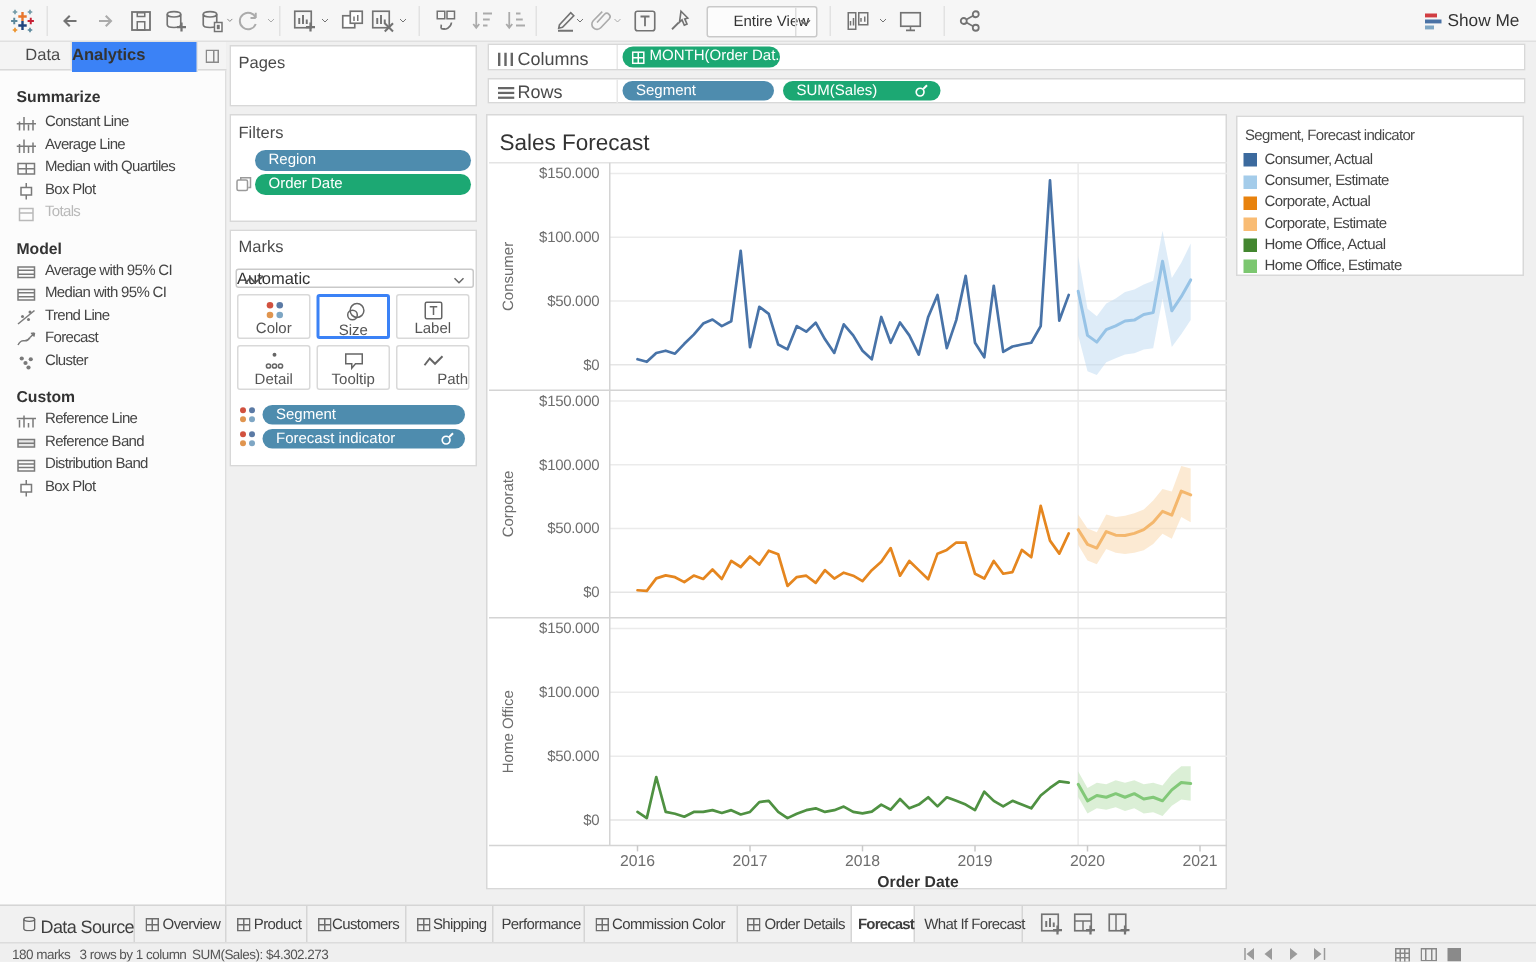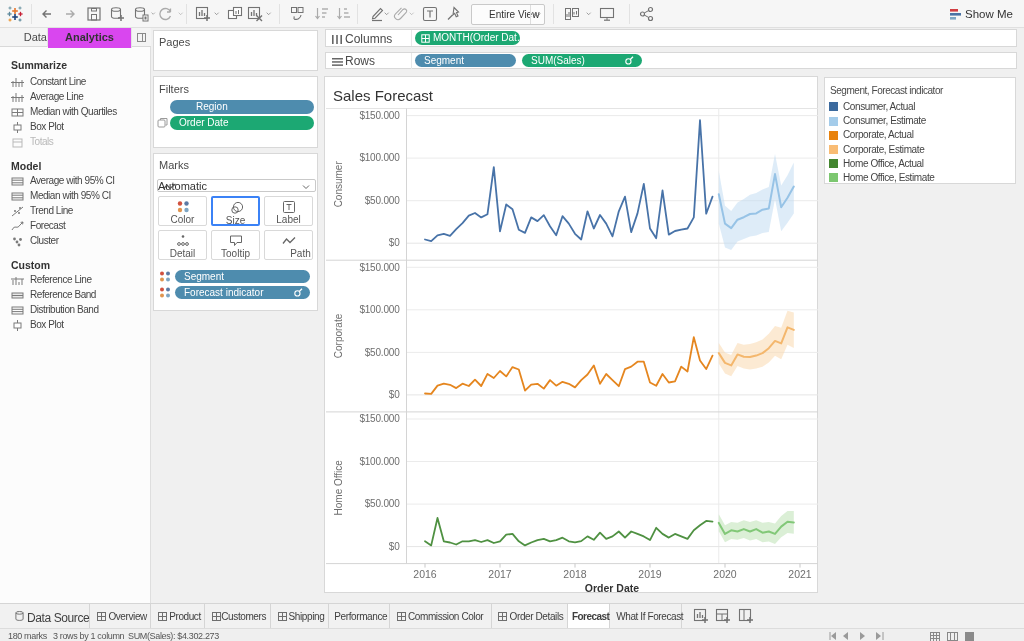--- a/index.html
+++ b/index.html
@@ -170,22 +170,22 @@
       </svg></div>
 <svg class="abs" style="left:949px;top:8px" width="13" height="13" viewBox="0 0 13 13">
       <rect x="1" y="1" width="8" height="2.6" fill="#d13d42"></rect>
       <rect x="1" y="5" width="11" height="2.6" fill="#4a72a5"></rect>
       <rect x="1" y="9" width="6" height="2.6" fill="#7ea6c4"></rect>
     </svg>
 <div class="abs" style="left:965px;top:8px;font-size:11.5px;color:#333">Show Me</div>
 </div>
 <div class="abs" style="left:0;top:28px;width:151px;height:576px;background:#fcfcfc;border-right:1px solid #dedede">
 <div class="abs" style="left:0;top:0;width:151px;height:19px;background:#f4f4f4;border-bottom:1px solid #d9d9d9"></div>
-<div class="abs" style="left:0;top:0;width:48px;height:19px;font-size:11px;color:#4a4a4a;text-align:right;padding-left:10px;line-height:18px;border-right:1px solid #e4e4e4">Data</div>
-<div class="abs" style="left:48px;top:0;width:84px;height:19.5px;background:#d946ef;font-size:11px;font-weight:bold;color:#333;text-align:center;line-height:18px;border-right:1px solid #e4e4e4">Analytics</div>
+<div class="abs" style="left:0;top:0;width:48px;height:19px;font-size:11px;color:#4a4a4a;text-align:center;padding-left:10px;line-height:18px;border-right:1px solid #e4e4e4">Data</div>
+<div class="abs" style="left:48px;top:0;width:84px;height:19.5px;background:#3b82f6;font-size:11px;font-weight:bold;color:#333;line-height:18px;border-right:1px solid #e4e4e4">Analytics</div>
 <div class="abs" style="left:132px;top:0;width:19px;height:19px">
       <svg style="position:absolute;left:5px;top:5px" width="9" height="9" viewBox="0 0 9 9">
         <rect x="0.5" y="0.5" width="8" height="8" fill="none" stroke="#8a8a8a"></rect>
         <line x1="5.5" y1="0.5" x2="5.5" y2="8.5" stroke="#8a8a8a"></line>
       </svg>
     </div>
 <div class="abs" style="left:11px;top:31px;font-size:10.5px;font-weight:bold;color:#333">Summarize</div>
 <svg style="position:absolute;left:11px;top:48px" width="13" height="13" viewBox="0 0 13 13">
       <line x1="2" y1="11" x2="2" y2="5" stroke="#7a7a7a"></line>
       <line x1="5" y1="11" x2="5" y2="2" stroke="#7a7a7a"></line>
@@ -275,21 +275,21 @@
       <rect x="3" y="4" width="7" height="5" fill="#fff" stroke="#7a7a7a"></rect>
     </svg>
     <div class="abs" style="left:30px;top:291px;font-size:10px;letter-spacing:-0.45px;color:#454545">Box Plot</div>
 </div>
 <div class="card" style="left:153px;top:30px;width:165px;height:41px">
     <div style="margin:5px 0 0 5px;font-size:11px;color:#4a4a4a">Pages</div>
   </div>
 <div class="card" style="left:153px;top:76px;width:165px;height:72px">
     <div style="margin:6px 0 0 5px;font-size:11px;color:#4a4a4a">Filters</div>
   </div>
-<div class="pill" style="left:170px;top:100px;width:144px;height:13.5px;background:#4e8cae;padding-left:26px">Region</div>
+<div class="pill" style="left:170px;top:100px;width:144px;height:13.5px;background:#4e8cae;padding-left:9px">Region</div>
 <svg class="abs" style="left:157px;top:117px" width="11" height="11" viewBox="0 0 11 11">
     <rect x="1" y="3" width="7" height="7" rx="1" fill="none" stroke="#9a9a9a"></rect>
     <path d="M3.5 3 V1.5 H10 V8 H8.5" fill="none" stroke="#9a9a9a"></path>
   </svg>
 <div class="pill" style="left:170px;top:115.5px;width:144px;height:14px;background:#1ca873;padding-left:9px">Order Date</div>
 <div class="card" style="left:153px;top:153px;width:165px;height:158px">
     <div style="margin:5px 0 0 5px;font-size:11px;color:#4a4a4a">Marks</div>
   </div>
 <div class="abs" style="left:157px;top:178.5px;width:159px;height:13.5px;border:1px solid #c9c9c9;border-radius:2px;background:#fff;font-size:11px;color:#333;line-height:12px;">Automatic<svg style="position:absolute;left:5px;top:3px" width="13" height="8" viewBox="0 0 13 8">
       <path d="M0.5 6 L4 2 L7 5.5 L12.5 1" fill="none" stroke="#555" stroke-width="1.2"></path>
@@ -331,21 +331,21 @@
 <div class="abs" style="left:211px;top:229.5px;width:49px;height:30px;border:1px solid #d9d9d9;border-radius:2px;background:#fff">
     <svg style="position:absolute;left:17px;top:3px" width="14" height="14" viewBox="0 0 14 14">
       <path d="M1.5 2 H12.5 V8.5 H8 L5.5 11.5 L5.5 8.5 H1.5 Z" fill="none" stroke="#666"></path>
     </svg>
     <div style="position:absolute;left:0;top:17px;width:100%;text-align:center;font-size:10px;color:#555">Tooltip</div>
   </div>
 <div class="abs" style="left:264px;top:229.5px;width:49px;height:30px;border:1px solid #d9d9d9;border-radius:2px;background:#fff">
     <svg style="position:absolute;left:17px;top:3px" width="14" height="14" viewBox="0 0 14 14">
       <path d="M1 9.5 L4.5 5 L8 8.5 L13 3.5" fill="none" stroke="#666" stroke-width="1.3"></path>
     </svg>
-    <div style="position:absolute;left:12px;top:17px;width:100%;text-align:center;font-size:10px;color:#555">Path</div>
+    <div style="position:absolute;left:0;top:17px;width:100%;text-align:right;font-size:10px;color:#555">Path</div>
   </div>
 <svg style="position:absolute;left:158px;top:269.5px" width="14.0" height="14.0" viewBox="0 0 14 14">
     <circle cx="4" cy="3.5" r="2" fill="#d1513f"></circle>
     <circle cx="10" cy="3.5" r="2" fill="#5b7aa5"></circle>
     <circle cx="4" cy="9.5" r="2" fill="#e0954f"></circle>
     <circle cx="10" cy="9.5" r="2" fill="#7ea6c4"></circle>
   </svg>
 <div class="pill" style="left:175px;top:269.5px;width:135px;height:13.5px;background:#4e8cae;padding-left:9px">Segment</div>
 <svg style="position:absolute;left:158px;top:285.5px" width="14.0" height="14.0" viewBox="0 0 14 14">
     <circle cx="4" cy="3.5" r="2" fill="#d1513f"></circle>
@@ -378,21 +378,21 @@
     </svg>
 <div style="position:absolute;left:19px;top:1.5px;font-size:12px;color:#4a4a4a">Rows</div>
 <div style="position:absolute;left:85px;top:0;width:1px;height:16px;background:#e8e8e8"></div>
 </div>
 <div class="pill" style="left:415px;top:31px;width:105px;height:13.5px;background:#1ca873;padding-left:18px;overflow:hidden">MONTH(Order Dat..<svg style="position:absolute;left:6px;top:2.8px" width="9" height="9" viewBox="0 0 9 9">
       <rect x="0.8" y="0.8" width="7.4" height="7.4" fill="none" stroke="#fff"></rect>
       <line x1="4.5" y1="0.8" x2="4.5" y2="8.2" stroke="#fff"></line>
       <line x1="0.8" y1="4.5" x2="8.2" y2="4.5" stroke="#fff"></line>
     </svg></div>
 <div class="pill" style="left:415px;top:53.5px;width:101px;height:13.5px;background:#4e8cae;padding-left:9px">Segment</div>
-<div class="pill" style="left:522px;top:53.5px;width:120px;height:13.5px;background:#1ca873;padding-left:9px">SUM(Sales)<svg style="position:absolute;right:8px;top:2.5px" width="9" height="9" viewBox="0 0 9 9">
+<div class="pill" style="left:522px;top:53.5px;width:105px;height:13.5px;background:#1ca873;padding-left:9px">SUM(Sales)<svg style="position:absolute;right:8px;top:2.5px" width="9" height="9" viewBox="0 0 9 9">
       <circle cx="3.4" cy="5.4" r="2.6" fill="none" stroke="#fff" stroke-width="1.1"></circle>
       <line x1="5.5" y1="3.3" x2="8" y2="0.8" stroke="#fff" stroke-width="1.3"></line>
     </svg></div>
 <div class="card" style="left:324px;top:76px;width:494px;height:517px">
 <div style="position:absolute;left:8px;top:10px;font-size:15px;color:#333">Sales Forecast</div>
 <svg width="494" height="517" viewBox="0 0 494 517" font-family="Liberation Sans, sans-serif">
       <line x1="1" y1="31.5" x2="493" y2="31.5" stroke="#e4e4e4" stroke-width="1"></line>
       <line x1="393.75" y1="31.5" x2="393.75" y2="486.6" stroke="#ebebeb" stroke-width="1"></line>
       <line x1="81.5" y1="166.2" x2="493" y2="166.2" stroke="#e5e5e5" stroke-width="1"></line>
       <line x1="81.5" y1="123.7" x2="493" y2="123.7" stroke="#ebebeb" stroke-width="1"></line>

